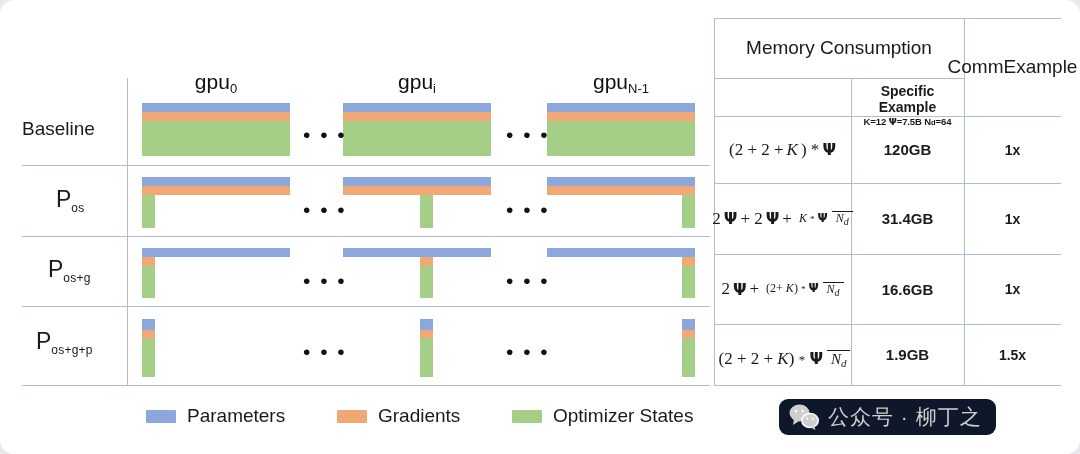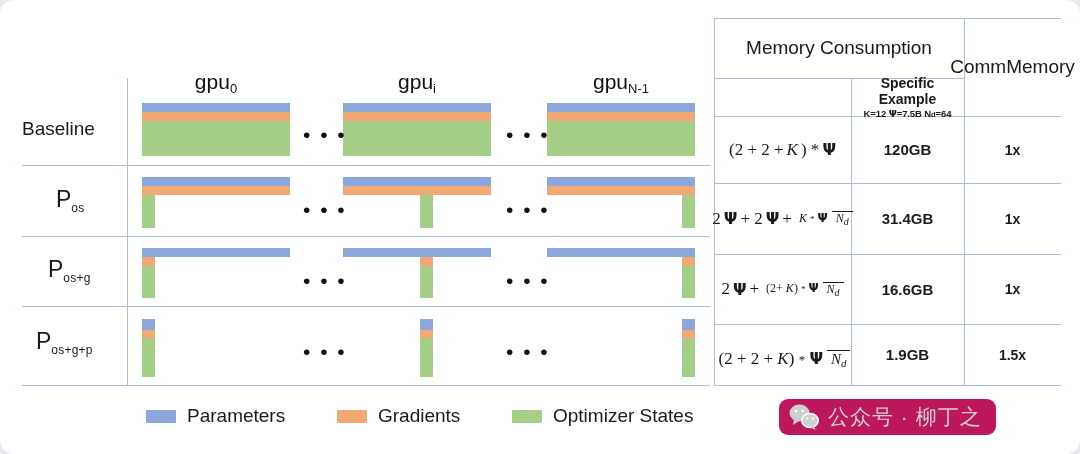--- a/index.html
+++ b/index.html
@@ -25,38 +25,38 @@
 
   
   .legend{position:absolute;display:flex;align-items:center;gap:11px;}
   .legend .sw{width:30px;height:13px;border-radius:1px;}
   .legend .lb{font-size:19px;color:#1a1a1a;white-space:nowrap;}
 
   
   #tbl{position:absolute;}
   #tbl .cell{position:absolute;display:flex;align-items:center;justify-content:center;text-align:center;color:#1a1a1a;box-sizing:border-box;}
   .t-h1{font-size:19px;}
-  .t-h2{font-size:14px;font-weight:bold;flex-direction:column;gap:1px;}
+  .t-h2{font-size:14px;font-weight:bold;flex-direction:column;gap:1px;margin-top:8px;}
   .t-h2 .sub{font-size:9.5px;font-weight:bold;letter-spacing:-.1px;}
   .t-val{font-size:15px;font-weight:bold;}
   .t-com{font-size:14px;font-weight:bold;}
 
   
   .fml{font-family:"Liberation Serif","DejaVu Serif",serif;font-size:17px;display:flex;align-items:center;justify-content:center;gap:3px;white-space:nowrap;}
   .fml .psi{font-family:"DejaVu Sans",sans-serif;font-weight:bold;font-size:16px;}
   .fml .it{font-style:italic;}
   .frac{display:inline-flex;flex-direction:row;align-items:center;vertical-align:middle;line-height:1.12;}
   .frac .num{padding:0 4px;font-size:12px;}
   .frac .den{padding:0 4px;font-size:12px;border-top:1.2px solid #1a1a1a;}
   .frac.big .num{font-size:17px;}
   .frac.big .den{font-size:15px;}
   .sml{font-size:10px;position:relative;top:3px;font-style:italic;}
 
   
-  #wm{position:absolute;display:flex;align-items:center;gap:9px;background:#be185d;border-radius:9px;padding:4px 14px 4px 10px;}
+  #wm{position:absolute;display:flex;align-items:center;gap:9px;background:#0f172a;border-radius:9px;padding:4px 14px 4px 10px;}
   #wm .wtxt{font-size:21px;color:#cfcfcf;white-space:nowrap;letter-spacing:1px;}
 </style>
 </head>
 <body>
 
 <div id="root">
 
   <div class="gridline vline" style="left:127px;top:78px;height:307px;"></div>
   <div class="gridline hline" style="left:22px;top:165px;width:688px;"></div>
   <div class="gridline hline" style="left:22px;top:236px;width:688px;"></div>
@@ -164,21 +164,21 @@
     <div class="gridline hline" style="left:0;top:236px;width:347px;"></div>
     <div class="gridline hline" style="left:0;top:306px;width:347px;"></div>
     <div class="gridline hline" style="left:0;top:367px;width:347px;"></div>
     <div class="gridline vline" style="left:0;top:0;height:367px;"></div>
     <div class="gridline vline" style="left:137px;top:60px;height:307px;"></div>
     <div class="gridline vline" style="left:250px;top:0;height:367px;"></div>
 
     <div class="cell t-h1" style="left:0;top:0;width:250px;height:60px;">Memory Consumption</div>
     <div class="cell t-h1" style="left:250px;top:0;width:97px;height:98px;line-height:1.3;">
       <span>Comm</span>
-      <span>Memory</span>
+      <span>Example</span>
     </div>
     <div class="cell t-h2" style="left:137px;top:60px;width:113px;height:38px;">
       <span>Specific Example</span>
       <span class="sub">K=12 <span style="font-family:'DejaVu Sans',sans-serif;">Ψ</span>=7.5B N<span style="font-size:7.5px;">d</span>=64</span>
     </div>
 
     <div class="cell" style="left:0;top:98px;width:137px;height:67px;">
       <span class="fml">
           <span>(2 + 2 + </span>
           <span class="it">K</span>

